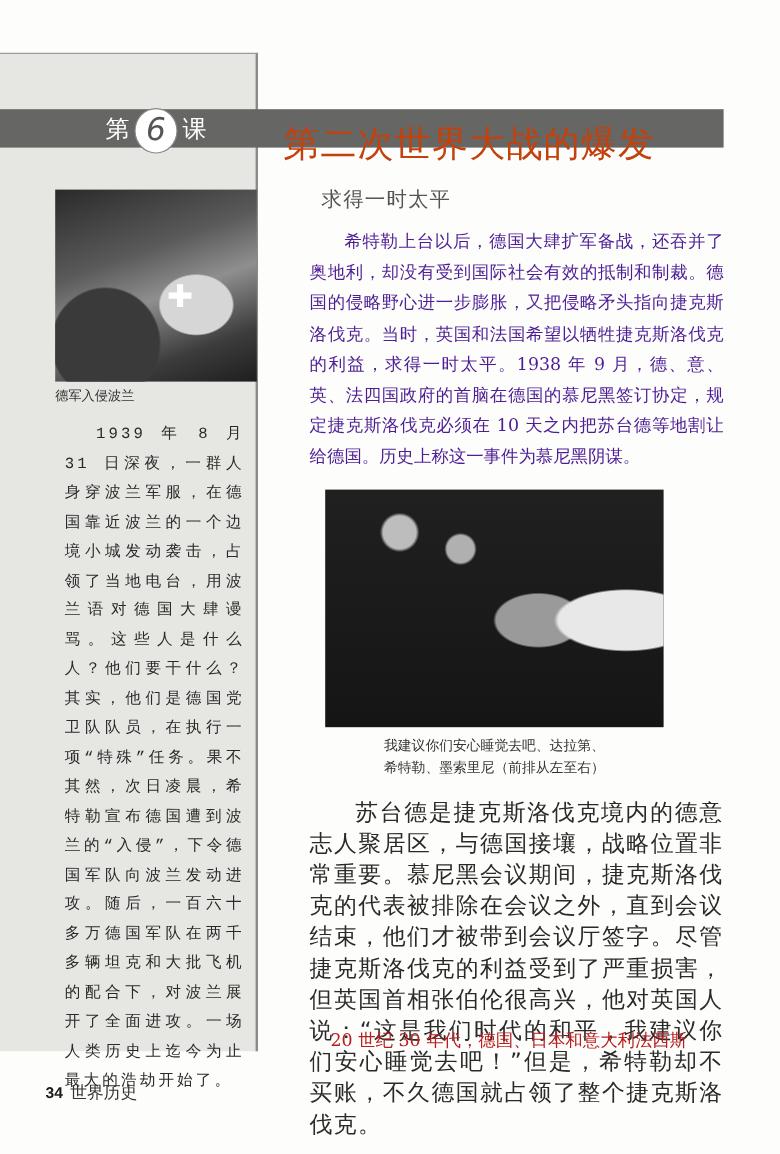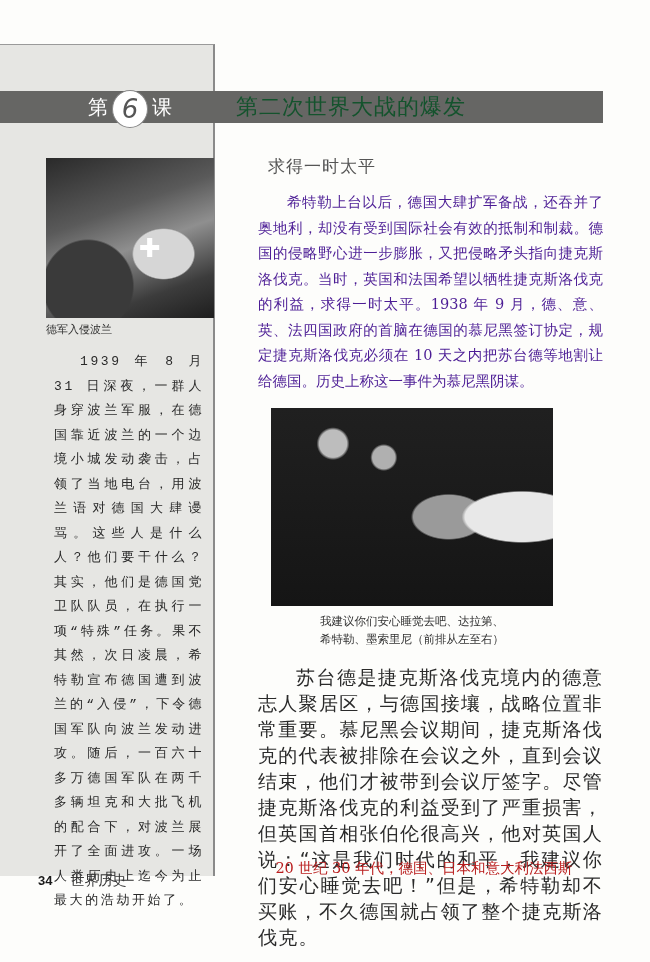--- a/index.html
+++ b/index.html
@@ -24,23 +24,23 @@
   }
   .lesson-circle {
     width: 36px; height: 38px; border-radius: 50%;
     background: #ffffff; border: 1px solid #888;
     display: flex; align-items: center; justify-content: center;
     color: #555; font-size: 26px; font-style: italic;
     font-family: "DejaVu Sans", "Liberation Sans", sans-serif;
     margin-top: 4px;
   }
   .lesson-title {
-    position: absolute; top: 91px; left: 236px; height: 32px;
+    position: absolute; top: 104px; left: 236px; height: 32px;
     display: flex; align-items: center;
-    color: #14532d; font-size: 22px;
+    color: #c2410c; font-size: 30px;
     font-family: "DejaVu Sans", "Liberation Sans", sans-serif;
     letter-spacing: 1px;
   }
 
   .photo-tanks {
     position: absolute; left: 46px; top: 158px; width: 168px; height: 160px;
     background:
       radial-gradient(ellipse at 70% 60%, #d6d6d6 0 18%, transparent 19%),
       radial-gradient(ellipse at 25% 80%, #3a3a3a 0 25%, transparent 26%),
       linear-gradient(160deg, #2a2a2a 0%, #5a5a5a 35%, #8f8f8f 55%, #3c3c3c 80%, #1e1e1e 100%);
@@ -95,22 +95,22 @@
   }
   .note-para p { text-indent: 2em; }
 
   .trailing-para {
     position: absolute; left: 258px; top: 856px; width: 345px;
     font-size: 14.5px; line-height: 25px; color: #b91c1c;
   }
   .trailing-para p { text-indent: 1.2em; }
 
   .footer {
-    position: absolute; left: 38px; top: 872px;
-    display: flex; align-items: baseline; gap: 18px;
+    position: absolute; left: 38px; top: 902px;
+    display: flex; align-items: baseline; gap: 6px;
   }
   .page-number { font-size: 13px; font-weight: bold; font-family: "Liberation Sans", sans-serif; color: #1a1a1a; }
   .book-title { font-size: 14px; color: #333; }
 </style>
 </head>
 <body>
 
 <div class="sidebar"></div>
 
 <div class="title-band"></div>

